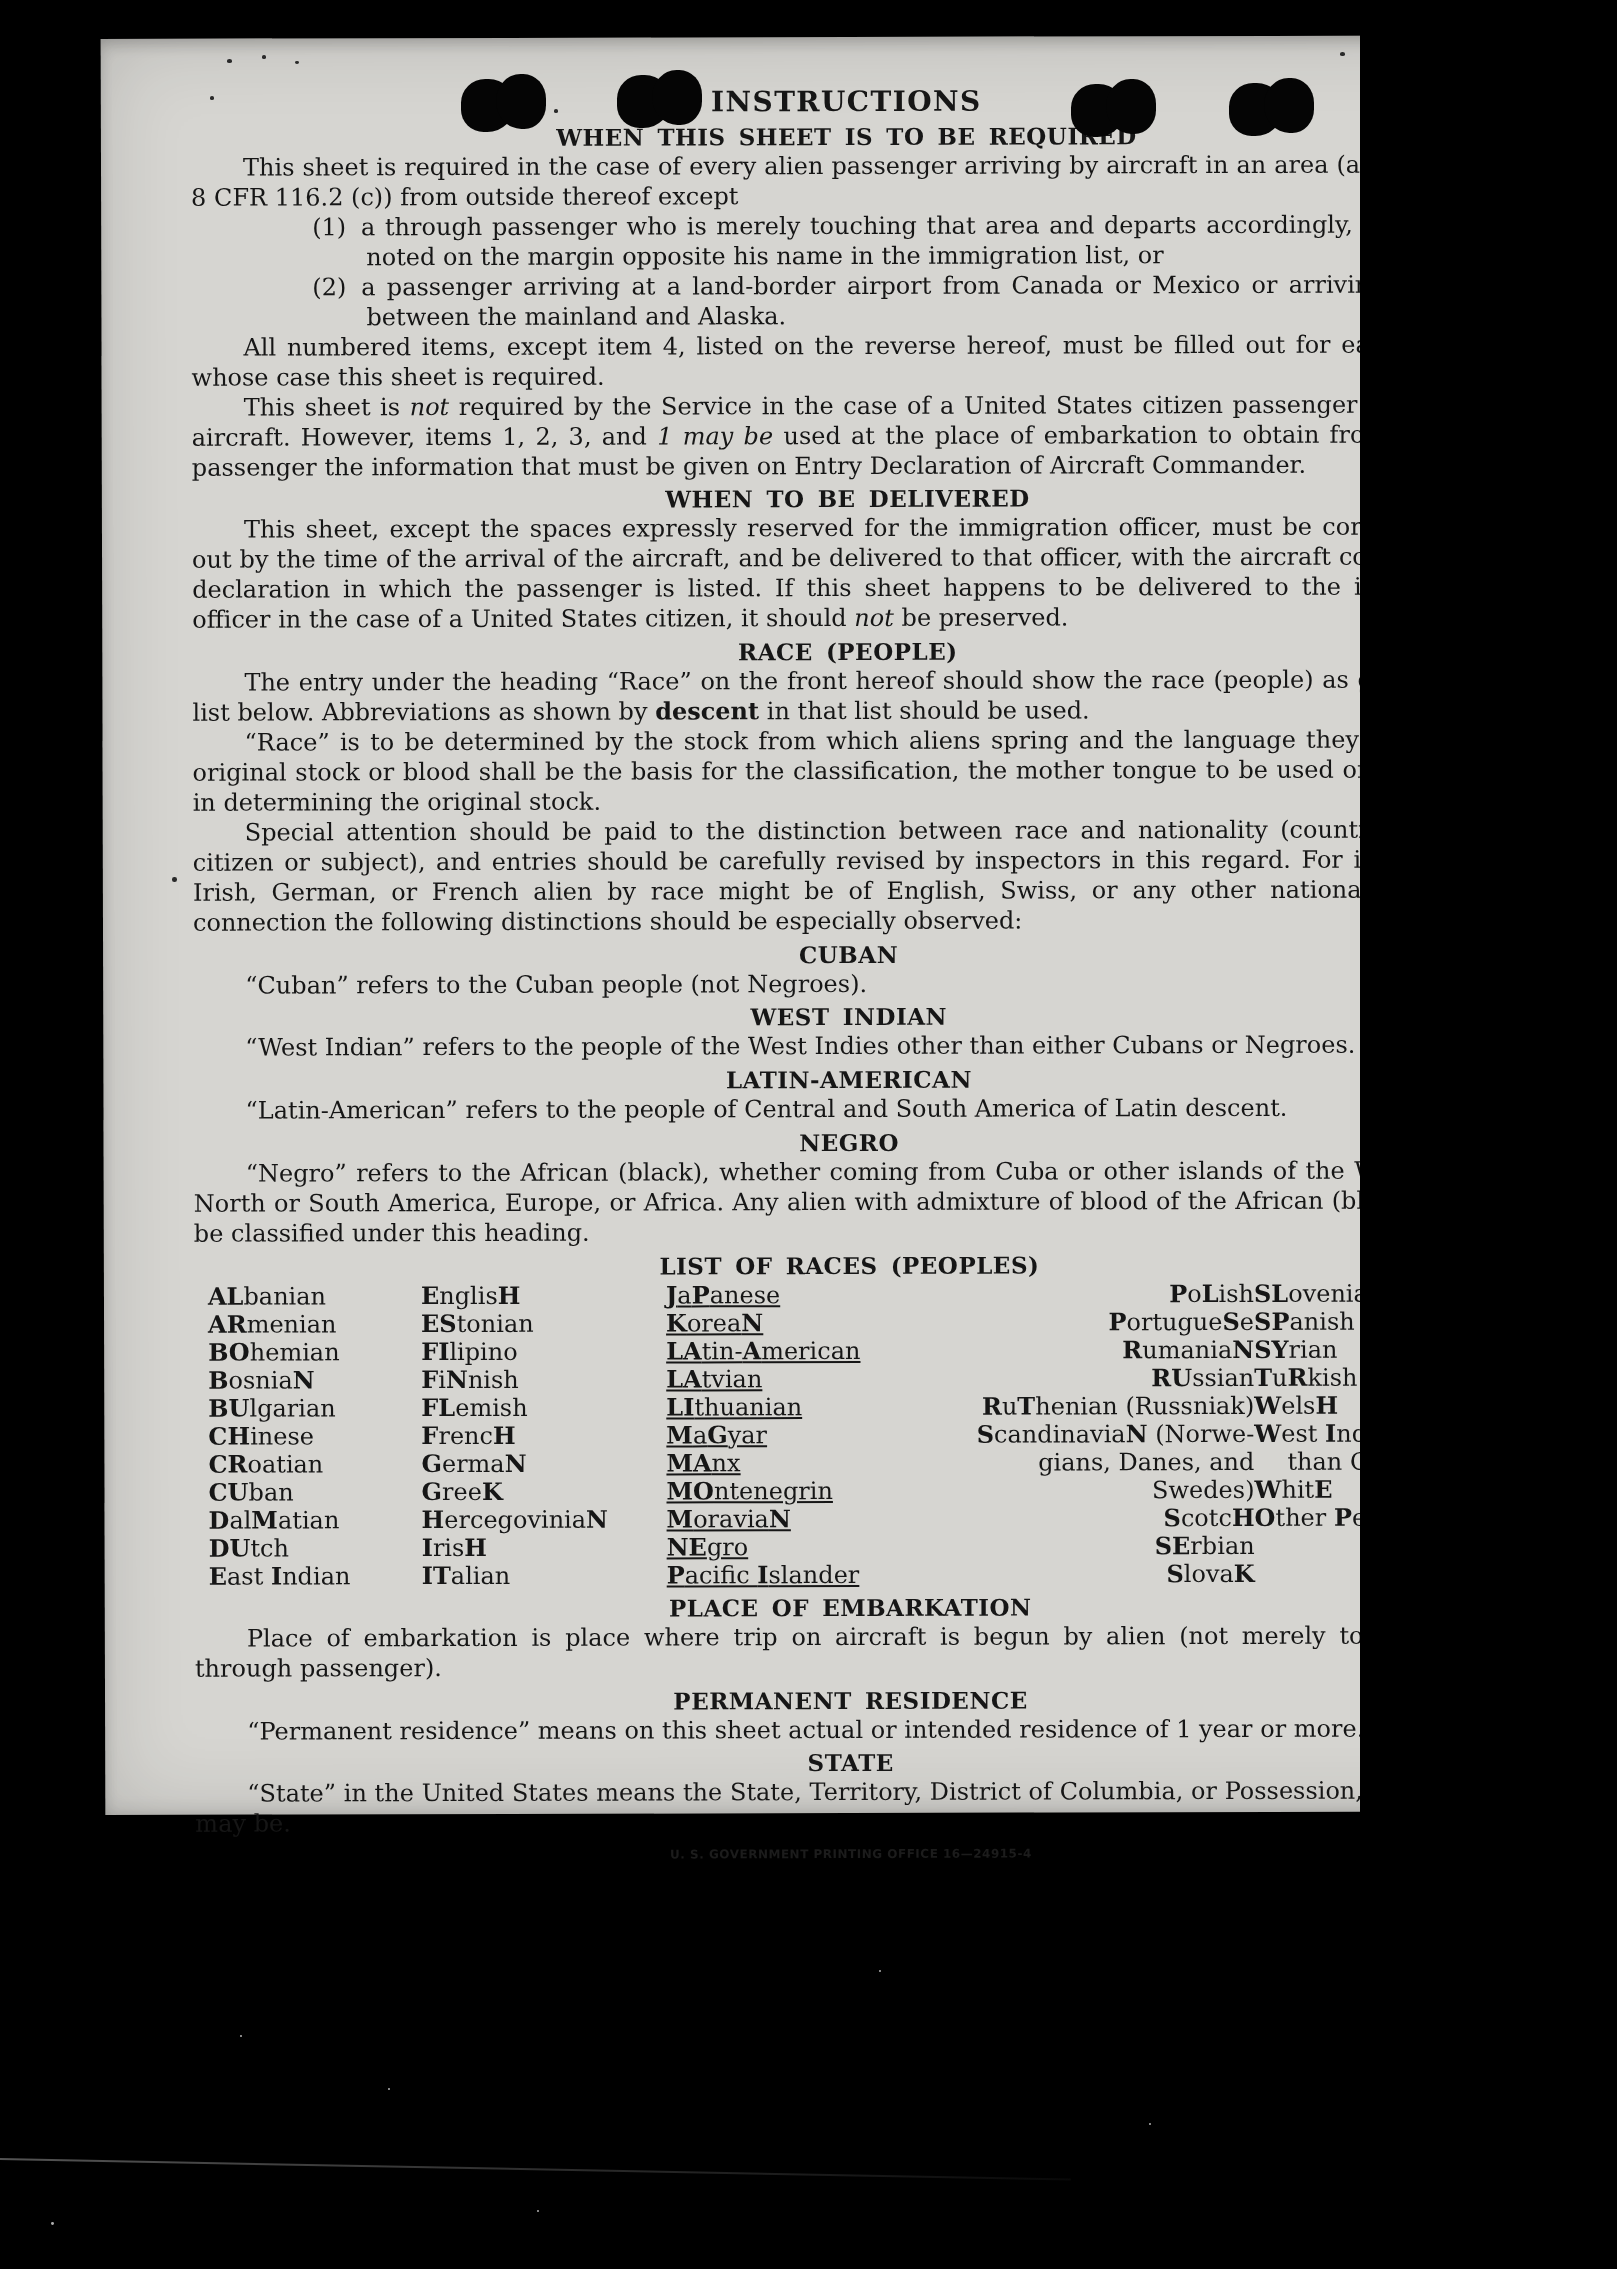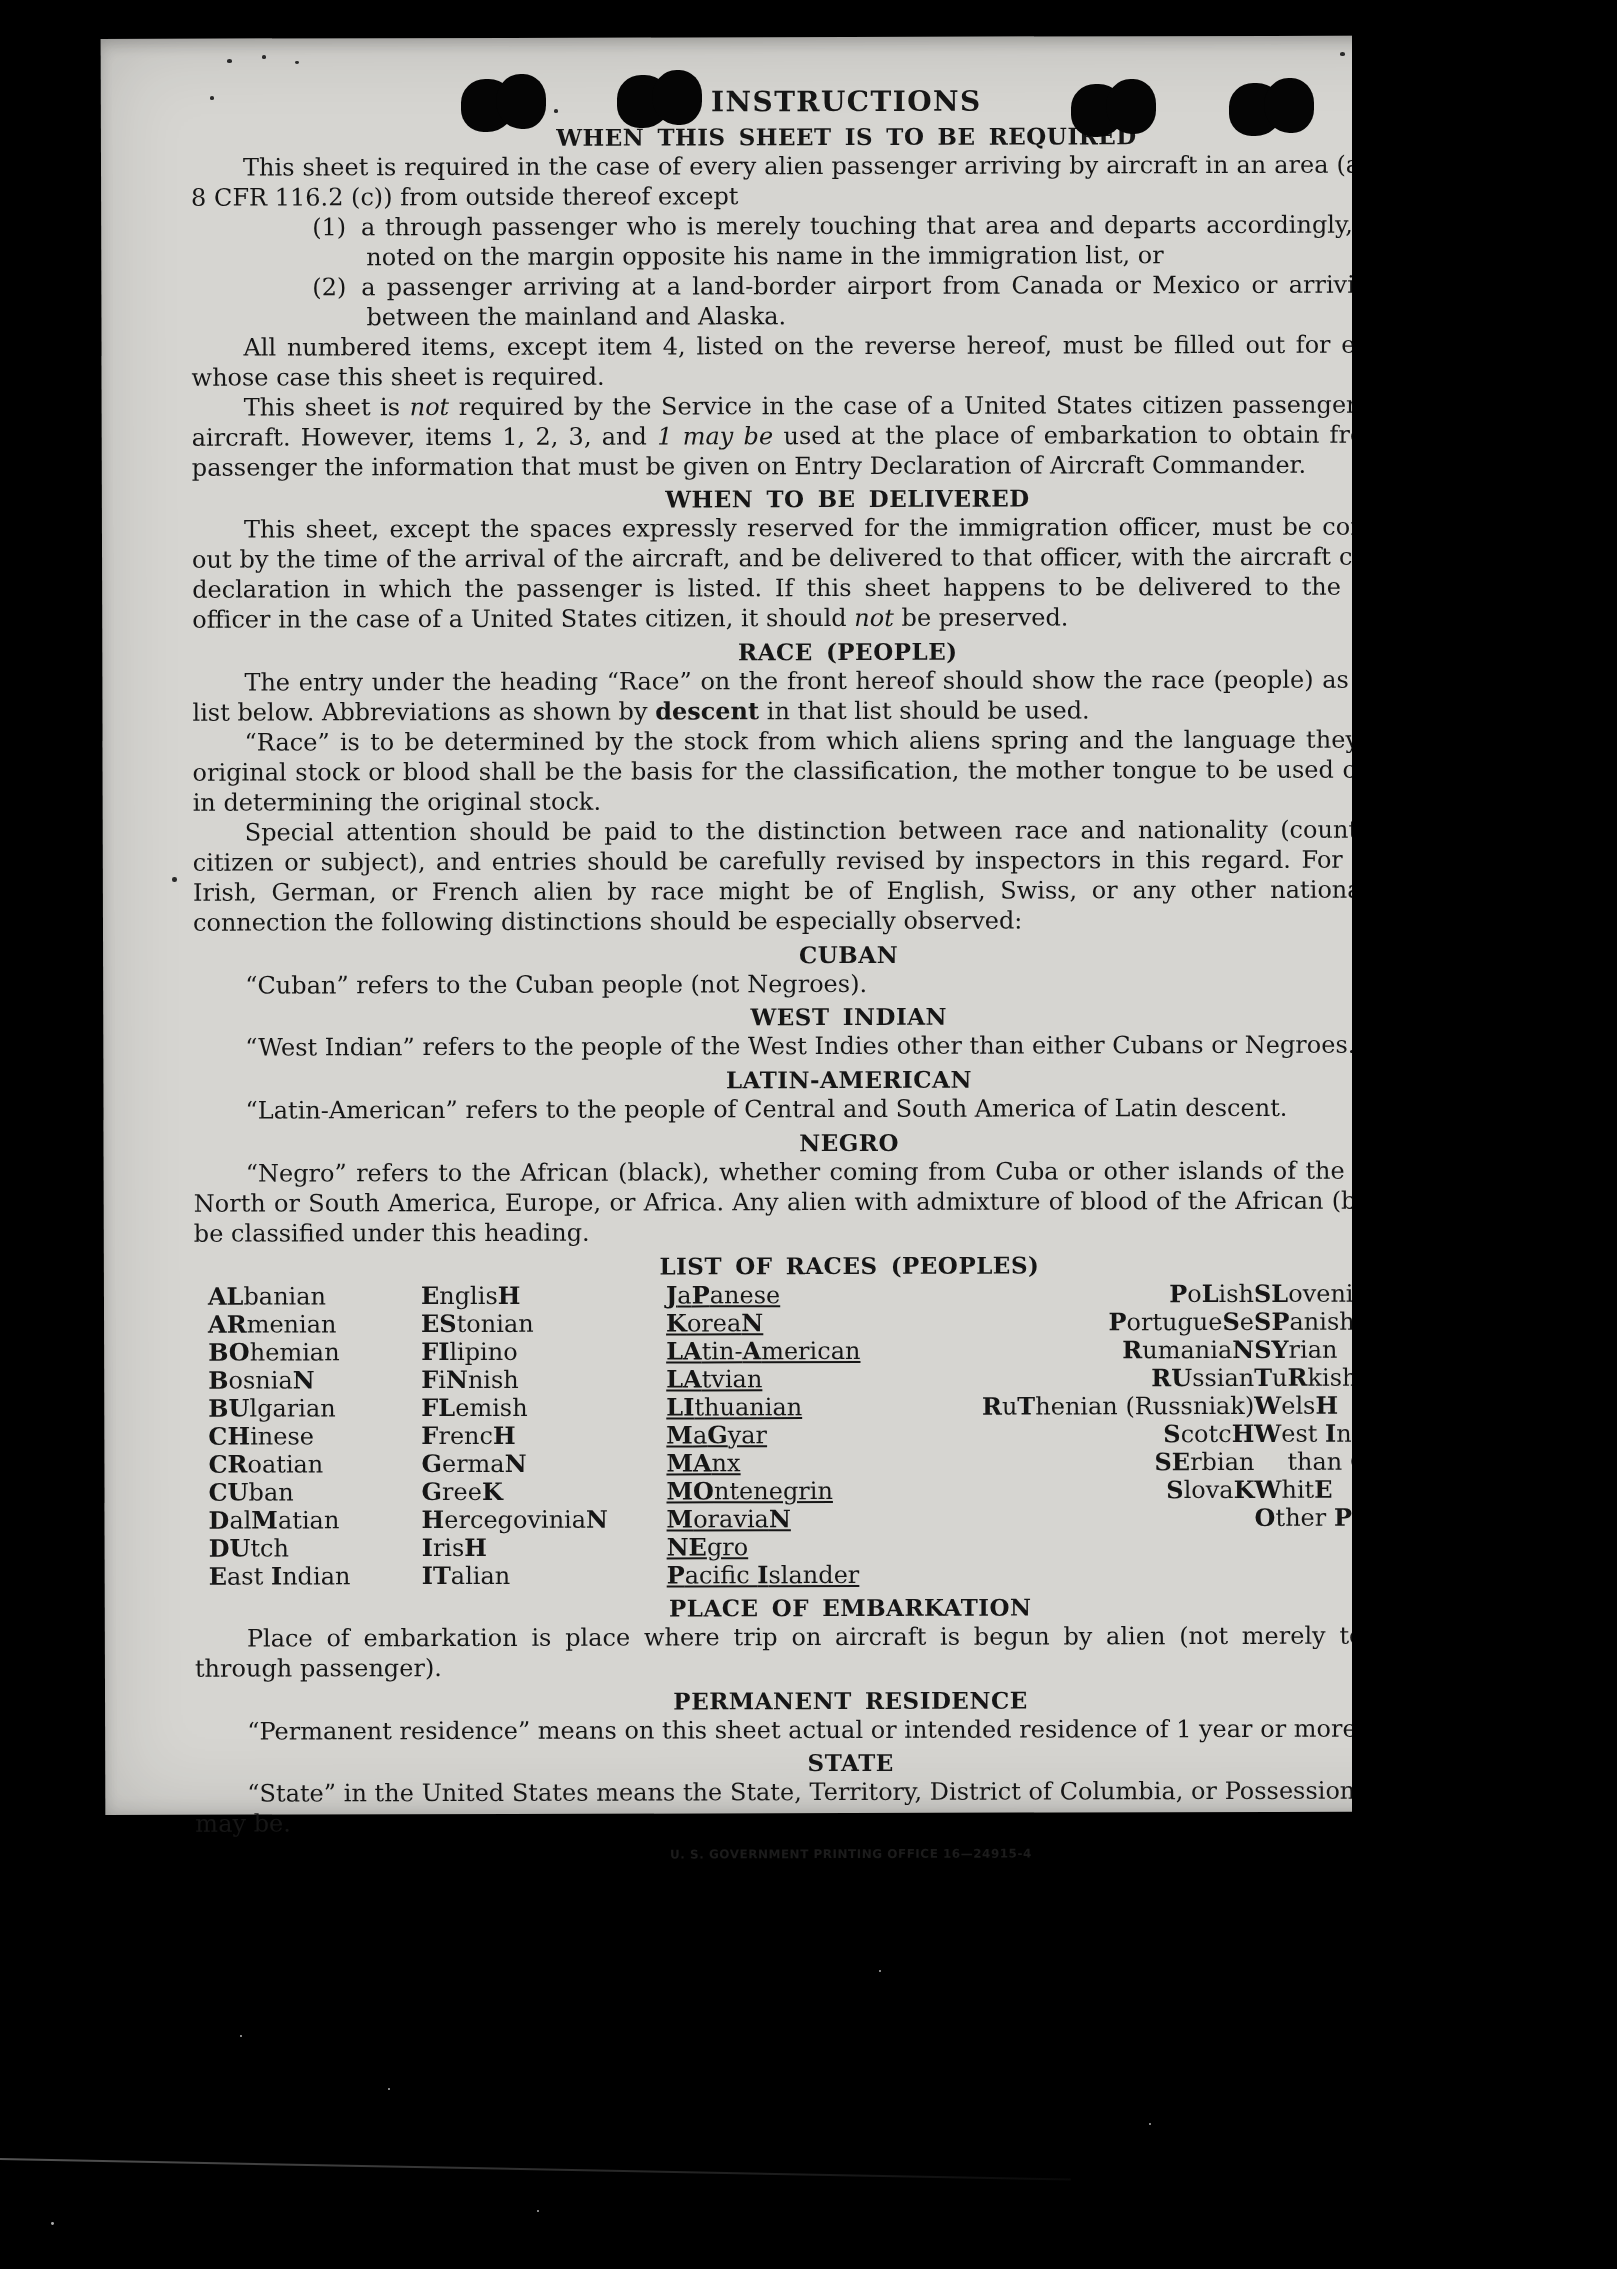--- a/index.html
+++ b/index.html
@@ -1,17 +1,17 @@
 <!DOCTYPE html>
 <html style="font-size:14.8px"><head>
 <meta charset="utf-8">
 <style>
   html,body{margin:0;padding:0;background:#000;}
   .scene{position:relative;width:1352px;height:2269px;background:#000;overflow:hidden;
-         font-family:"DejaVu Serif", serif;}
+         font-family:"DejaVu Serif", serif;padding-left:8px;}
   .paper{position:absolute;left:103px;top:37px;width:1488px;height:1776px;
          background:#d6d5d1;color:#161616;
          box-shadow: inset 0 0 83px rgba(0,0,0,0.14), inset -7.4px 0 20px rgba(0,0,0,0.16),
                      inset 0 5.5px 13px rgba(0,0,0,0.12), 0 0 13px rgba(0,0,0,0.65);
          transform:rotate(-0.15deg);}
   .content{padding:48px 87px 0 90px;}
   h1{margin:0;text-align:center;font-size:28px;line-height:33px;font-weight:bold;
      letter-spacing:1.4px;}
   h2{margin:3.7px 0 0 0;text-align:center;font-size:23px;line-height:29px;font-weight:bold;
      letter-spacing:0.5px;word-spacing:4.6px;}
@@ -118,20 +118,21 @@
             <div class="race-item"><b>M</b>oravia<b>N</b></div>
             <div class="race-item"><b>NE</b>gro</div>
             <div class="race-item"><b>P</b>acific <b>I</b>slander</div>
           </div>
           <div class="race-col">
             <div class="race-item"><b>P</b>o<b>L</b>ish</div>
             <div class="race-item"><b>P</b>ortugue<b>S</b>e</div>
             <div class="race-item"><b>R</b>umania<b>N</b></div>
             <div class="race-item"><b>RU</b>ssian</div>
             <div class="race-item"><b>R</b>u<b>T</b>henian (Russniak)</div>
+            <div class="race-item"><b>S</b>candinavia<b>N</b> (Norwe-<br>gians, Danes, and<br>Swedes)</div>
             <div class="race-item"><b>S</b>cotc<b>H</b></div>
             <div class="race-item"><b>SE</b>rbian</div>
             <div class="race-item"><b>S</b>lova<b>K</b></div>
           </div>
           <div class="race-col">
             <div class="race-item"><b>SL</b>ovenian</div>
             <div class="race-item"><b>SP</b>anish</div>
             <div class="race-item"><b>SY</b>rian</div>
             <div class="race-item"><b>T</b>u<b>R</b>kish</div>
             <div class="race-item"><b>W</b>els<b>H</b></div>

